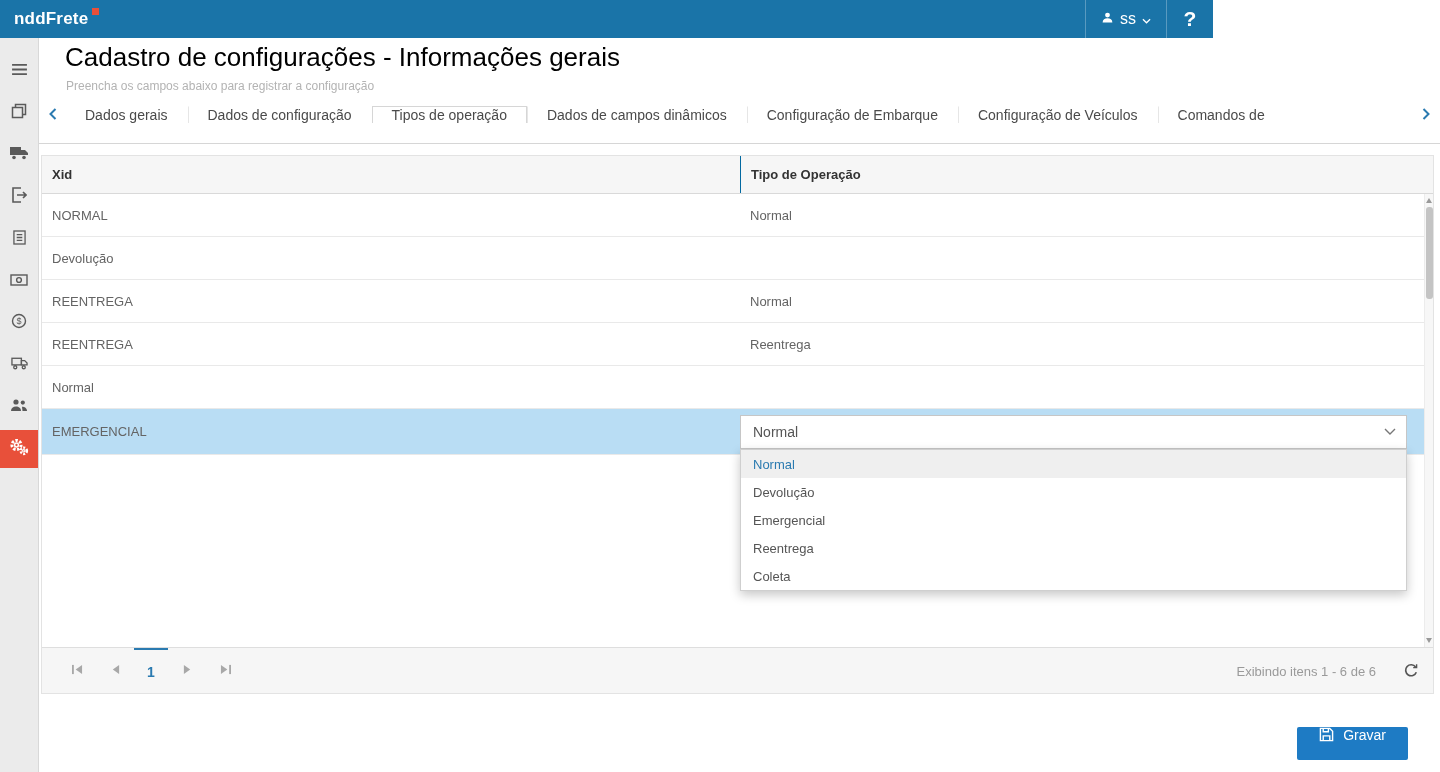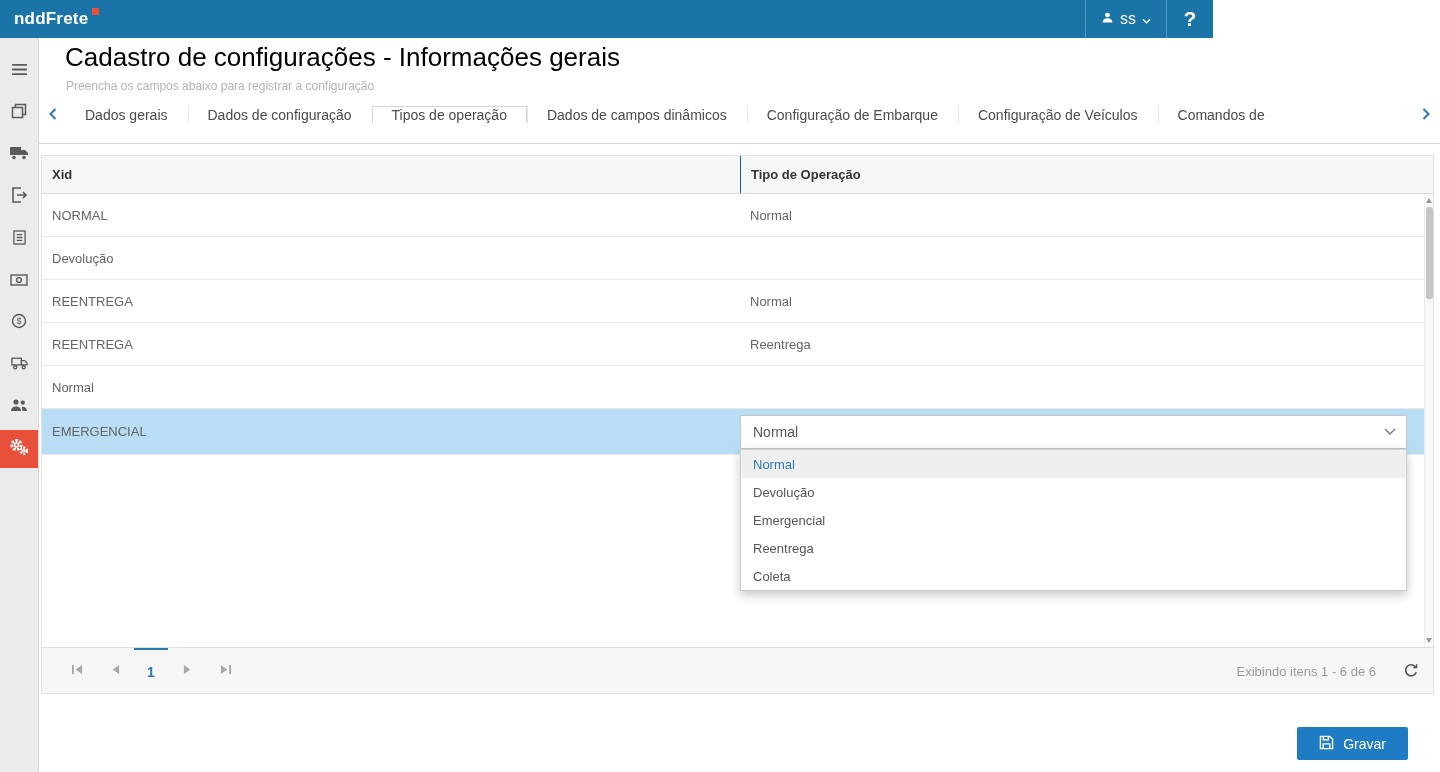--- a/index.html
+++ b/index.html
@@ -79,21 +79,21 @@
   .pg-btn{width:38px;height:100%;display:flex;align-items:center;justify-content:center;cursor:pointer}
   .pg-btn:first-child{margin-left:16px}
   .pg-num{width:34px;height:100%;display:flex;align-items:center;justify-content:center;
     color:#2a7ab0;font-weight:700;font-size:14px;border-top:2px solid #2a7ab0;cursor:pointer}
   .pager-right{margin-left:auto;display:flex;align-items:flex-end;gap:27px;margin-right:14px}
   .pg-status{color:#9a9a9a;font-size:13px}
   .refresh{display:flex;align-items:center;cursor:pointer}
 
   
   .save-btn{position:absolute;right:32px;bottom:12px;height:33px;background:#1e7bc4;color:#fff;
-    font-size:14px;display:flex;align-items:center;gap:9px;padding:0 22px;border:none;border-radius:2px;cursor:pointer;
+    font-size:14px;display:flex;align-items:flex-start;gap:9px;padding:0 22px;border:none;border-radius:2px;cursor:pointer;
     font-family:inherit}
 </style>
 </head>
 <body>
 
 <header class="topbar">
   <div class="brand">
     <span>nddFrete</span>
     <span class="brand-sq"></span>
   </div>

